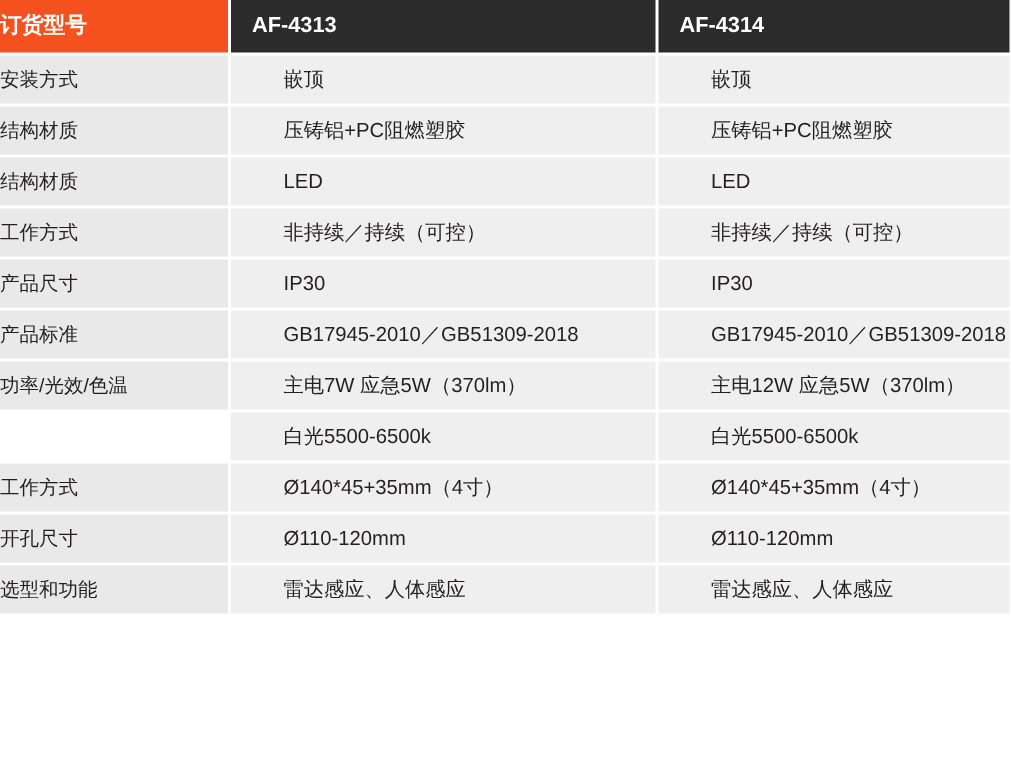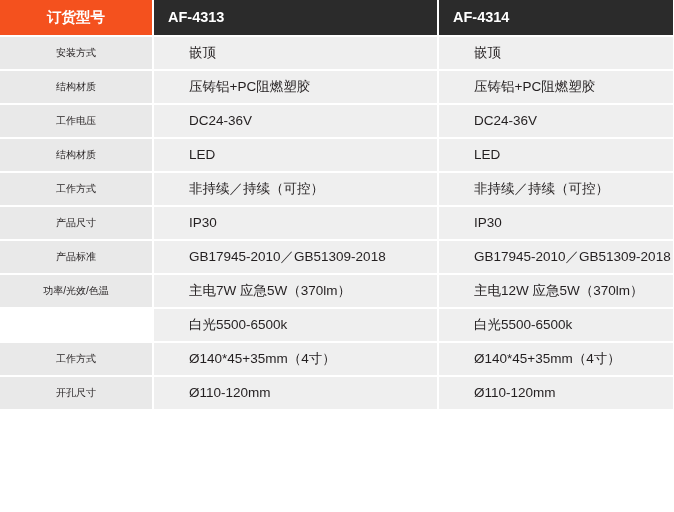--- a/index.html
+++ b/index.html
@@ -37,34 +37,32 @@
   
   tr.head td {
     height: 36px;
     font-weight: bold;
     font-size: 14.5px;
     color: #ffffff;
     border-bottom: 2px solid #ffffff;
   }
   td.head-label {
     background: #f4511e;
-    text-align: center;
     padding-left: 0;
   }
   td.head-col {
     background: #2b2b2b;
     margin-left: 32px;
   }
 
   
   td.label {
     background: #e9e9e9;
-    text-align: center;
     padding-left: 0;
-    font-size: 10px;
+    font-size: 13px;
     color: #231f20;
   }
   td.label.blank {
     background: #ffffff;
     border-right-color: #ffffff;
   }
 
   
   td.val {
     background: #efefef;
@@ -89,25 +87,20 @@
     </tr>
   <tr>
         <td class="label">安装方式</td>
         <td class="val">嵌顶</td>
         <td class="val">嵌顶</td>
       </tr>
       <tr>
         <td class="label">结构材质</td>
         <td class="val">压铸铝+PC阻燃塑胶</td>
         <td class="val">压铸铝+PC阻燃塑胶</td>
-      </tr>
-      <tr>
-        <td class="label">工作电压</td>
-        <td class="val">DC24-36V</td>
-        <td class="val">DC24-36V</td>
       </tr>
       <tr>
         <td class="label">结构材质</td>
         <td class="val">LED</td>
         <td class="val">LED</td>
       </tr>
       <tr>
         <td class="label">工作方式</td>
         <td class="val">非持续／持续（可控）</td>
         <td class="val">非持续／持续（可控）</td>
@@ -135,14 +128,19 @@
       <tr>
         <td class="label">工作方式</td>
         <td class="val">Ø140*45+35mm（4寸）</td>
         <td class="val">Ø140*45+35mm（4寸）</td>
       </tr>
       <tr>
         <td class="label">开孔尺寸</td>
         <td class="val">Ø110-120mm</td>
         <td class="val">Ø110-120mm</td>
       </tr>
+      <tr>
+        <td class="label">选型和功能</td>
+        <td class="val">雷达感应、人体感应</td>
+        <td class="val">雷达感应、人体感应</td>
+      </tr>
     </tbody>
 </table>
 
 </body></html>

